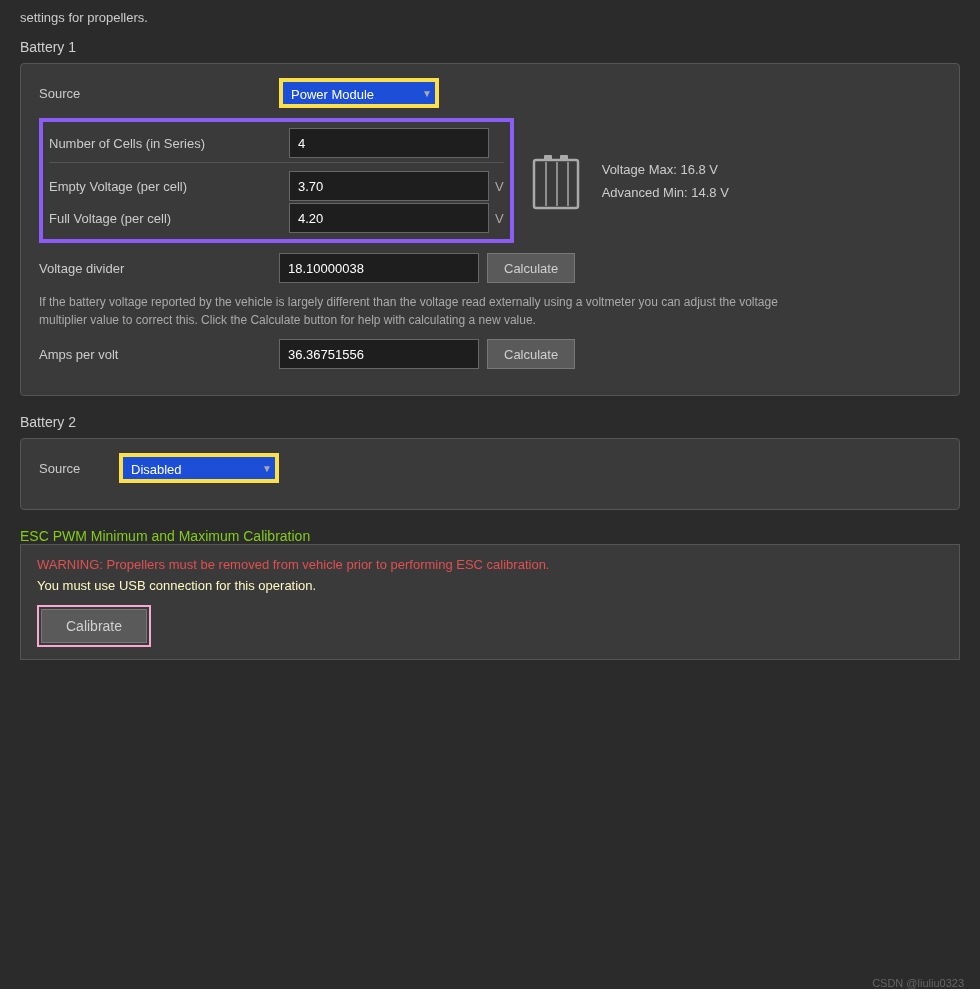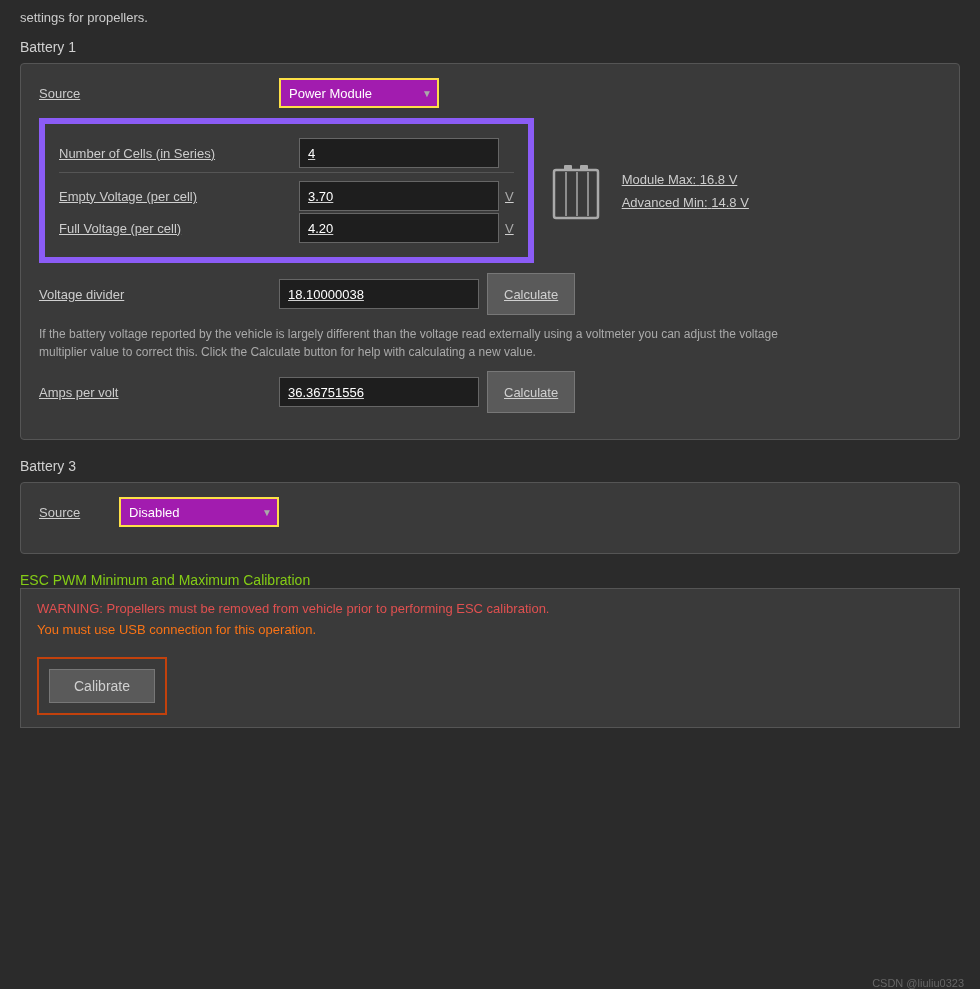--- a/index.html
+++ b/index.html
@@ -27,41 +27,40 @@
       background-color: #3a3a3a;
       border: 1px solid #555;
       border-radius: 4px;
       padding: 14px 18px 16px 18px;
       margin-bottom: 18px;
     }
     .form-row {
       display: flex;
       align-items: center;
       margin-bottom: 10px;
-      text-decoration: underline;
     }
     .form-label {
       width: 240px;
       color: #cccccc;
       font-size: 13px;
       flex-shrink: 0;
     }
     .form-input {
       background-color: #1e1e1e;
       border: 1px solid #666;
       color: #ffffff;
       font-size: 13px;
       padding: 5px 8px;
       height: 30px;
       outline: none;
     }
     .form-input.source-input {
       width: 160px;
-      background-color: #a21caf;
-      border: 2px solid #fde047;
+      background-color: #1d4ed8;
+      border: 4px solid #fde047;
       color: #ffffff;
       appearance: none;
       -webkit-appearance: none;
       padding-right: 24px;
       cursor: pointer;
       position: relative;
     }
     .select-wrapper {
       position: relative;
       display: inline-block;
@@ -83,21 +82,21 @@
       color: #aaa;
       margin-left: 6px;
       font-size: 13px;
     }
     .calc-btn {
       background-color: #5a5a5a;
       border: 1px solid #777;
       color: #d0d0d0;
       font-size: 13px;
       padding: 5px 16px;
-      height: 42px;
+      height: 30px;
       cursor: pointer;
       margin-left: 8px;
     }
     .battery-visual {
       margin-left: 16px;
       display: flex;
       flex-direction: column;
       align-items: center;
     }
     .battery-icon {
@@ -156,47 +155,47 @@
       border: 1px solid #555;
       border-radius: 0;
       padding: 12px 16px;
     }
     .warning-text {
       color: #e05050;
       font-size: 13px;
       margin-bottom: 6px;
     }
     .info-text {
-      color: #f97316;
-      font-size: 13px;
-      margin-bottom: 20px;
+      color: #fef9c3;
+      font-size: 13px;
+      margin-bottom: 12px;
     }
     .calibrate-btn-wrapper {
       display: inline-block;
-      border: 2px solid #c2410c;
-      padding: 10px;
+      border: 2px solid #f9a8d4;
+      padding: 2px;
     }
     .calibrate-btn {
       background-color: #5a5a5a;
       border: 1px solid #777;
       color: #d0d0d0;
       font-size: 14px;
       padding: 8px 24px;
       cursor: pointer;
     }
     .watermark {
       position: fixed;
       bottom: 0;
       right: 16px;
       color: #666;
       font-size: 11px;
     }
     .highlighted-group {
-      border: 6px solid #8b5cf6;
-      padding: 14px;
+      border: 4px solid #8b5cf6;
+      padding: 6px;
     }
     .divider-line {
       border: none;
       border-top: 1px solid #555;
       margin: 4px 0 8px 0;
     }
   </style>
 </head>
 <body>
 
@@ -251,21 +250,21 @@
         <rect x="30" y="5" width="8" height="6" rx="1" fill="#aaa"></rect>
 
         <line x1="16" y1="12" x2="16" y2="56" stroke="#aaa" stroke-width="1.5"></line>
         <line x1="27" y1="12" x2="27" y2="56" stroke="#aaa" stroke-width="1.5"></line>
         <line x1="38" y1="12" x2="38" y2="56" stroke="#aaa" stroke-width="1.5"></line>
       </svg>
     </div>
 
     <div class="battery-stats">
       <div class="battery-stat">
-        <span>Module Max:</span>
+        <span>Voltage Max:</span>
         <span>16.8 V</span>
       </div>
       <div class="battery-stat">
         <span>Advanced Min:</span>
         <span>14.8 V</span>
       </div>
     </div>
   </div>
 
   <div class="form-row">
@@ -279,21 +278,21 @@
   <div class="form-row">
     <div class="form-label">Amps per volt</div>
     <input type="text" class="form-input narrow" value="36.36751556" style="">
     <button class="calc-btn">Calculate</button>
   </div>
 
 
 
 </div>
 
-<div class="section-title">Battery 3</div>
+<div class="section-title">Battery 2</div>
 <div class="battery-section">
   <div class="form-row">
     <div class="form-label" style="width:80px;">Source</div>
     <div class="select-wrapper">
       <select class="form-input source-input">
         <option>Disabled</option>
         <option>Power Module</option>
         <option>Analog Pin</option>
       </select>
     </div>

